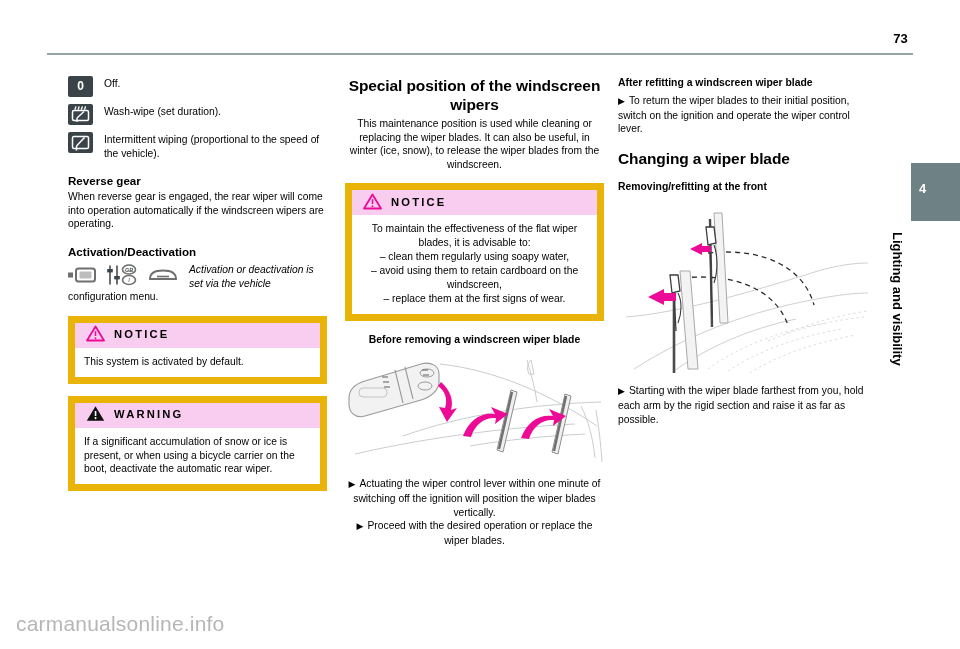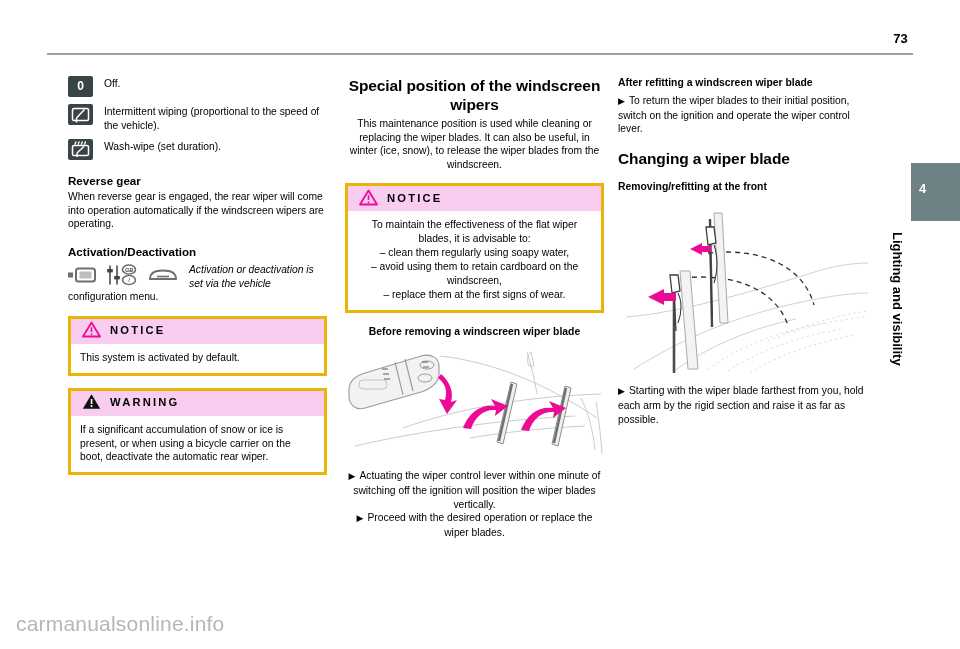--- a/index.html
+++ b/index.html
@@ -78,21 +78,21 @@
     display: flex; align-items: center; justify-content: center;
   }
 
   
   .config-row { display: flex; align-items: flex-start; margin-top: 4px; font-style: italic; }
   .config-icons { display: flex; align-items: center; gap: 10px; flex: 0 0 auto; padding-top: 1px; }
   .config-text { margin-left: 11px; }
 
   
   .nbox {
-    border: 3px solid #eab308;
+    border: 7px solid #eab308;
     margin-top: 12px;
     background: #fff;
   }
   .nbox-head {
     background: #f8cdf0;
     height: 25px;
     display: flex; align-items: center;
     padding-left: 11px;
   }
   .nbox-head .ttl {
@@ -130,43 +130,43 @@
   </div>
   <div class="side-tab-label">Lighting and visibility</div>
 
   <div class="col col-left">
 
     <div class="legend-row">
       <div class="glyph">
         <span class="zero">0</span>
       </div>
       <div class="legend-text">Off.</div>
-    </div>
-
-    <div class="legend-row">
-      <div class="glyph">
-        <svg width="25" height="21" viewBox="0 0 25 21">
-          <rect x="4.5" y="4.5" width="16" height="12" rx="1.5" fill="none" stroke="#fff" stroke-width="1.5"></rect>
-          <line x1="16.5" y1="5.5" x2="8.5" y2="14" stroke="#fff" stroke-width="1.5"></line>
-          <line x1="8.5" y1="14" x2="8.5" y2="18.5" stroke="#fff" stroke-width="1.5"></line>
-        </svg>
-      </div>
-      <div class="legend-text">Intermittent wiping (proportional to the speed of the vehicle).</div>
     </div>
 
     <div class="legend-row">
       <div class="glyph">
         <svg width="25" height="21" viewBox="0 0 25 21">
           <rect x="4.5" y="6.5" width="16" height="10" rx="1.5" fill="none" stroke="#fff" stroke-width="1.5"></rect>
           <line x1="16" y1="7.5" x2="9" y2="14" stroke="#fff" stroke-width="1.4"></line>
           <line x1="9" y1="14" x2="9" y2="18" stroke="#fff" stroke-width="1.4"></line>
           <path d="M7 5.2 L7.9 2.8 M10.2 5.2 L11.1 2.8 M13.4 5.2 L14.3 2.8 M16.6 5.2 L17.5 2.8" stroke="#fff" stroke-width="1.3" stroke-linecap="round"></path>
         </svg>
       </div>
       <div class="legend-text">Wash-wipe (set duration).</div>
+    </div>
+
+    <div class="legend-row">
+      <div class="glyph">
+        <svg width="25" height="21" viewBox="0 0 25 21">
+          <rect x="4.5" y="4.5" width="16" height="12" rx="1.5" fill="none" stroke="#fff" stroke-width="1.5"></rect>
+          <line x1="16.5" y1="5.5" x2="8.5" y2="14" stroke="#fff" stroke-width="1.5"></line>
+          <line x1="8.5" y1="14" x2="8.5" y2="18.5" stroke="#fff" stroke-width="1.5"></line>
+        </svg>
+      </div>
+      <div class="legend-text">Intermittent wiping (proportional to the speed of the vehicle).</div>
     </div>
 
     <h3 class="sub">Reverse gear</h3>
     <p class="body">When reverse gear is engaged, the rear wiper will come into operation automatically if the windscreen wipers are operating.</p>
 
     <h3 class="sub">Activation/Deactivation</h3>
     <div class="config-row">
       <div class="config-icons">
         <span>
           <svg width="28" height="18" viewBox="0 0 28 18">

